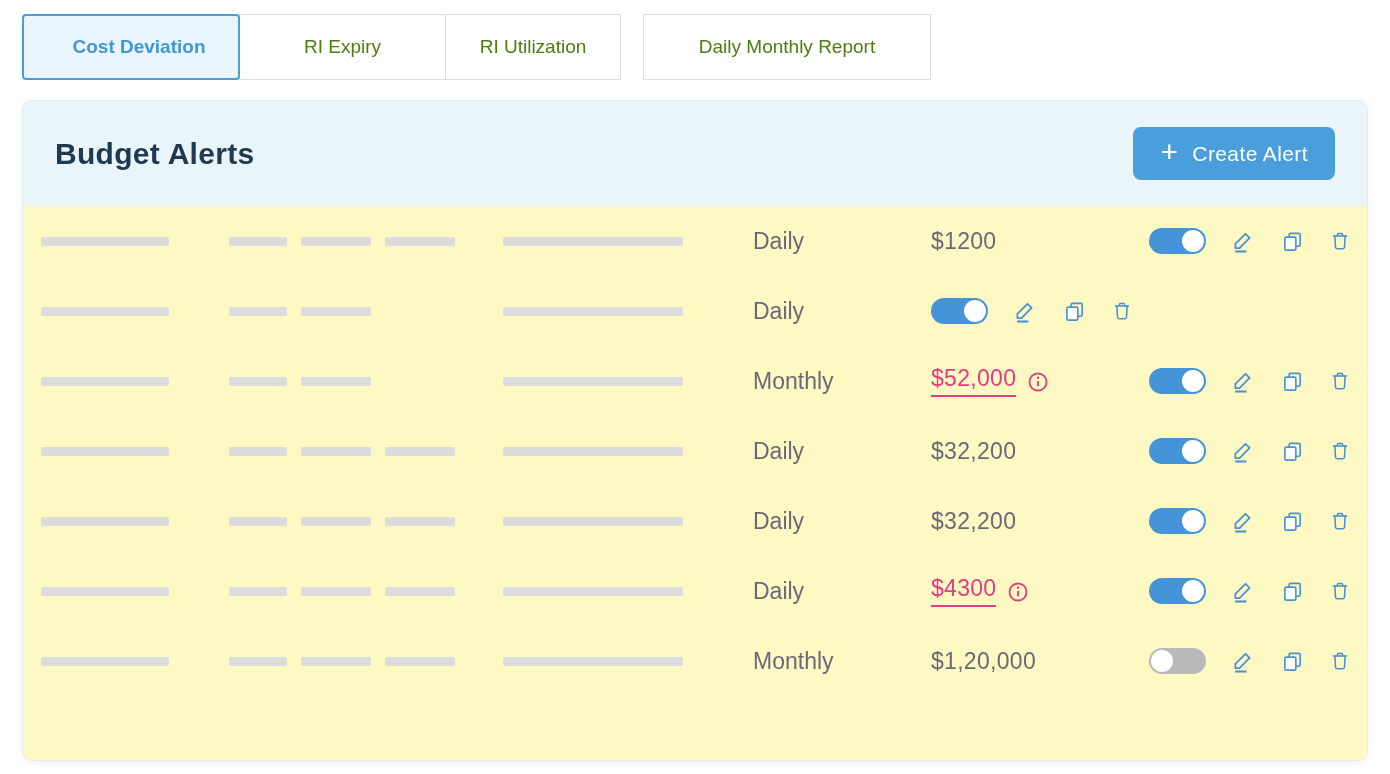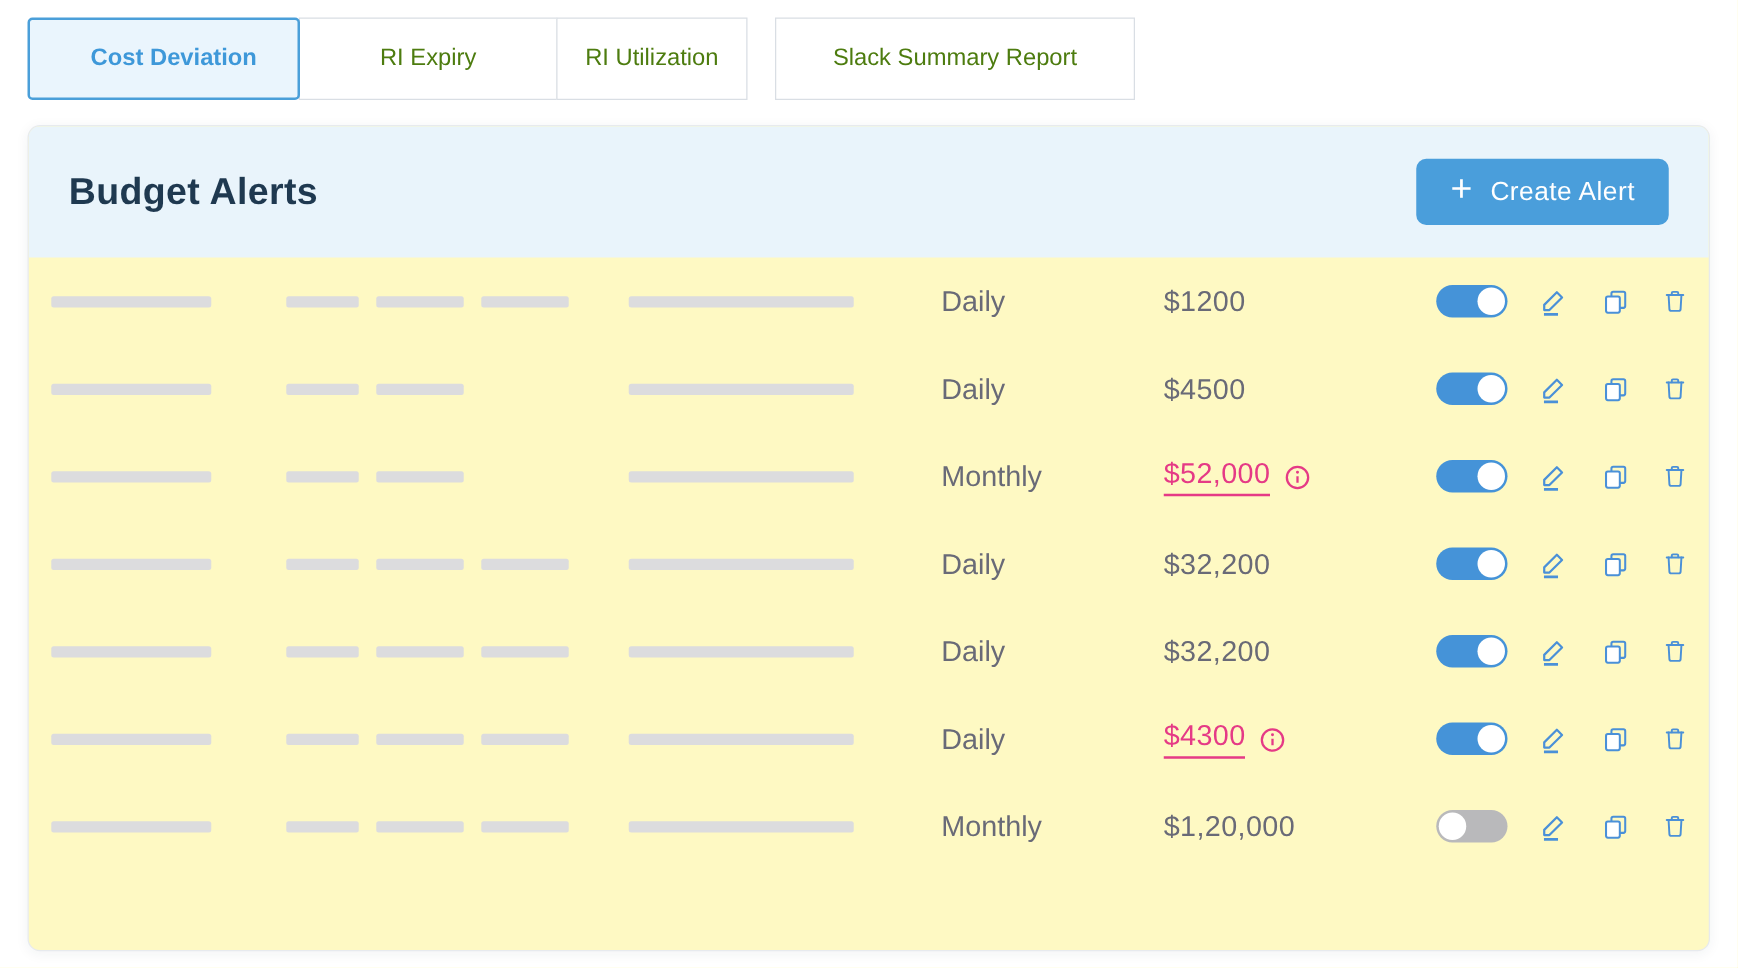--- a/index.html
+++ b/index.html
@@ -8,21 +8,21 @@
   body { padding:14px 22px 0 22px; }
 
   
   .tabs { display:flex; align-items:stretch; height:66px; }
   .tab { display:flex; align-items:center; justify-content:center;
     background:#ffffff; border:1px solid #d9dee4; color:#4d7c0f;
     font-size:19px; cursor:pointer; }
   .tab + .tab { margin-left:-1px; }
   .tab.t0 { width:218px;padding-left:16px; }
   .tab.t1 { width:207px; }
-  .tab.t2 { width:153px; }
+  .tab.t2 { width:176px; }
   .tab.t3 { width:288px; margin-left:22px; }
   .tab.active { background:#eaf5fd; border:2px solid #4a9fd9; color:#3e98d9;
     font-weight:700; border-radius:4px; z-index:2; }
 
   
   .card { margin-top:20px; width:1346px; height:661px; background:#fef9c3;
     border:1px solid #e7eaee; border-radius:10px; overflow:hidden;
     box-shadow:0 2px 10px rgba(30,50,70,.06); }
   .card-header { height:105px; background:#e9f4fb; display:flex;
     align-items:center; justify-content:space-between; padding:0 32px; }
@@ -67,21 +67,21 @@
   .toggle.off .knob { left:2px; }
   .act-icon { display:inline-flex; cursor:pointer; }
 </style>
 </head>
 <body>
 
 <div class="tabs" id="tabs">
     <div class="tab t0 active">Cost Deviation</div>
     <div class="tab t1">RI Expiry</div>
     <div class="tab t2">RI Utilization</div>
-    <div class="tab t3">Slack Summary Report</div>
+    <div class="tab t3">Daily Monthly Report</div>
   </div>
 
 <div class="card">
   <div class="card-header">
     <div class="card-title">Budget Alerts</div>
     <button class="create-btn">
       <span class="plus">+</span>
       <span>Create Alert</span>
     </button>
   </div>
@@ -135,24 +135,20 @@
       <div class="bar bar-name"></div>
     </div>
     <div class="cell nbars">
           <div class="bar nbar0"></div>
           <div class="bar nbar1"></div>
         </div>
     <div class="cell">
       <div class="bar bar-slack"></div>
     </div>
     <div class="cell">Daily</div>
-    <div class="cell cost">
-      <span class="cost-val">$4500</span>
-
-    </div>
     <div class="cell actions">
       <div class="toggle on">
             <div class="knob"></div>
           </div>
       <span class="act-icon">
         <svg width="25" height="25" viewBox="0 0 24 24" fill="none" stroke="#4a90d8" stroke-width="1.7" stroke-linejoin="round">
           <path d="M13.9 4.6l4 4L8.2 18.3H4.2v-4z"></path>
           <line x1="4" y1="21.6" x2="14.8" y2="21.6" stroke-width="2"></line>
         </svg>
       </span>

